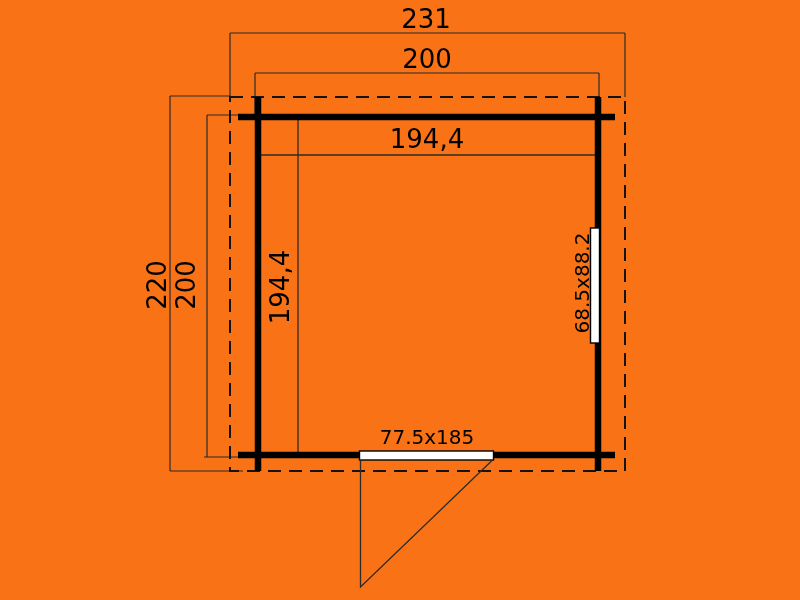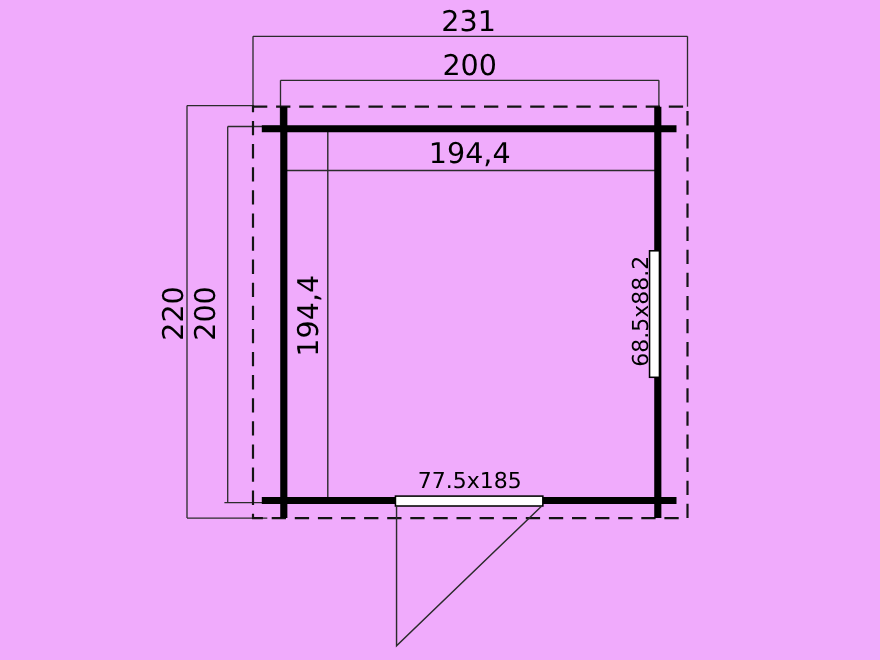--- a/index.html
+++ b/index.html
@@ -4,21 +4,21 @@
 <style>
   html, body {
     margin: 0;
     padding: 0;
     background: #ffffff;
   }
   .canvas {
     position: relative;
     width: 800px;
     height: 600px;
-    background: #f0abfc;
+    background: #f97316;
     overflow: hidden;
     text-align: center;
   }
   svg {
     display: block;
   }
   .dim-text {
     font-family: "DejaVu Sans", "Liberation Sans", sans-serif;
     font-size: 26px;
     fill: #000000;

